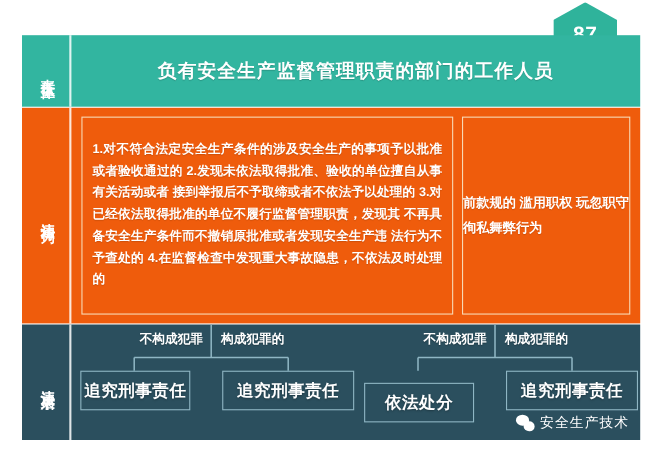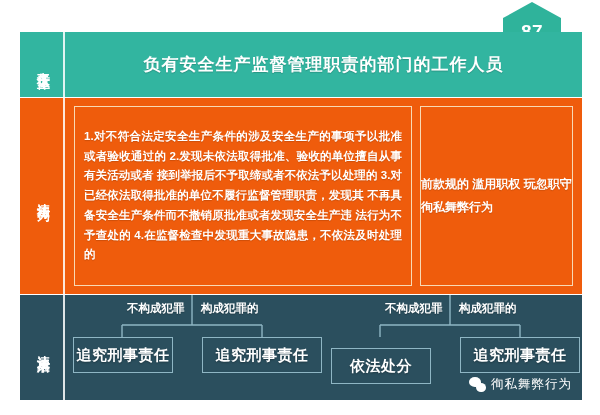--- a/index.html
+++ b/index.html
@@ -175,21 +175,21 @@
           <div class="leaf" style="left:8px;   top:42px; width:100px;">追究刑事责任</div>
           <div class="leaf" style="left:137px; top:42px; width:120px;">追究刑事责任</div>
           <div class="leaf" style="left:266px; top:53px; width:100px;">依法处分</div>
           <div class="leaf" style="left:395px; top:42px; width:120px;">追究刑事责任</div>
 
           <div class="wm">
             <span class="wx">
               <span class="b1"></span>
                 <span class="b2"></span>
             </span>
-            <span class="wmtxt">徇私舞弊行为</span>
+            <span class="wmtxt">安全生产技术</span>
           </div>
 
         </div>
       </div>
     </div>
 
   </div>
 </div>
 
 </body></html>

